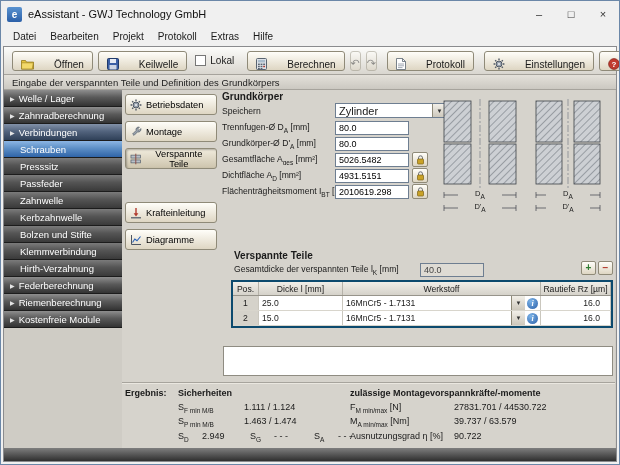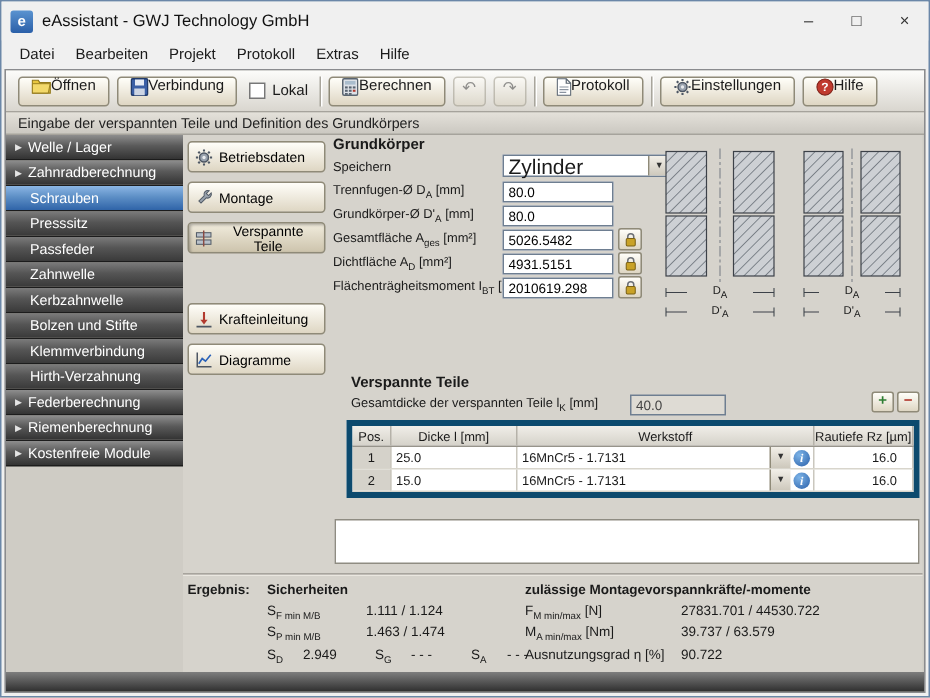--- a/index.html
+++ b/index.html
@@ -7,21 +7,21 @@
 #window{position:relative;width:620px;height:465px;background:#f0f0f0;border:1px solid #6b87a8;overflow:hidden;font-size:10px;color:#1a1a1a}
 .titlebar{position:absolute;top:0;left:0;right:0;height:26px;background:#f0f0f0;display:flex;align-items:center;padding-left:6px}
 .app-icon{width:15px;height:15px;background:linear-gradient(#5a93d0,#2a5fa8);color:#fff;font-size:10px;font-weight:bold;display:flex;align-items:center;justify-content:center;border-radius:2px;margin-right:6px}
 .title-text{font-size:11px;color:#111;flex:1}
 .win-controls{display:flex;height:26px}
 .win-btn{width:32px;display:flex;align-items:center;justify-content:center;font-size:11px;color:#333;cursor:default}
 .menubar{position:absolute;top:26px;left:1px;right:1px;height:19px;background:#f0f0f0;display:flex;align-items:center;padding-left:4px}
 .menu-item{padding:2px 7px;font-size:10px}
 .appframe{position:absolute;top:45px;left:2px;right:2px;bottom:2px;border:1px solid #8a8b8e;background:#cfccc5}
 .toolbar{position:absolute;top:0;left:0;right:0;height:28px;background:linear-gradient(#fcfcfa,#d9d6cf);border-bottom:1px solid #a6a39c;display:flex;align-items:center;gap:5px;padding:0 8px}
-.tbtn{display:inline-flex;align-items:flex-start;gap:0;height:20px;padding:0 8px;background:linear-gradient(#fffef9,#ded6c3);border:1px solid #8f8a78;border-radius:3px;font-size:10px;font-family:inherit;color:#1a1a1a}
+.tbtn{display:inline-flex;align-items:flex-end;gap:20px;height:20px;padding:0 8px;background:linear-gradient(#fffef9,#ded6c3);border:1px solid #8f8a78;border-radius:3px;font-size:10px;font-family:inherit;color:#1a1a1a}
 .tbtn-sm{width:22px;padding:0;justify-content:center;font-size:11px}
 .disabled{opacity:.45}
 .tsep{width:1px;height:20px;background:#a8a59c;box-shadow:1px 0 0 #fff}
 .checkwrap{display:inline-flex;align-items:flex-end;gap:4px;font-size:10px;padding:0 3px}
 .checkbox{width:11px;height:11px;background:#fff;border:1px solid #777}
 .infobar{position:absolute;top:28px;left:0;right:0;height:15px;background:linear-gradient(#e4e1da,#cbc8c1);border-bottom:1px solid #a6a39c;font-size:9.5px;display:flex;align-items:center;padding-left:8px;color:#222}
 .sidebar{position:absolute;top:43px;left:0;width:118px}
 .side-item{height:17px;display:flex;align-items:center;color:#fff;font-size:9.5px;padding-left:6px;border-bottom:1px solid #1c1c1c;background:linear-gradient(#8e8e8e,#5a5a5a 45%,#333)}
 .side-item .arr{font-size:6px;margin-right:4px;color:#e5e5e5}
 .side-item.child{padding-left:16px;background:linear-gradient(#7b7b7b,#555 45%,#3a3a3a)}
@@ -31,32 +31,32 @@
 .statusbar{position:absolute;left:0;right:0;bottom:0;height:13px;background:linear-gradient(#7e7e7e,#2f2f2f)}
 .navbtn{position:absolute;left:3px;width:92px;height:21px;display:flex;align-items:center;gap:4px;padding:0 4px;background:linear-gradient(#fffef9,#ded6c3);border:1px solid #8f8a78;border-radius:3px;font-size:9.3px;font-family:inherit}
 .navbtn.active{background:linear-gradient(#f1ecdd,#cdc4ad);box-shadow:inset 1px 1px 2px rgba(0,0,0,.28)}
 .gk-title{position:absolute;left:100px;top:1px;font-weight:bold;font-size:10px}
 .gk-row{position:absolute;left:100px;height:15px;display:flex;align-items:center}
 .gk-label{width:113px;font-size:8.6px;white-space:nowrap;overflow:hidden}
 sub{font-size:6.5px}
 .gk-input{width:74px;height:14px;border:1px solid #6e7e91;background:#fff;font-size:9px;font-family:inherit;padding:0 3px}
 .gk-input.readonly{background:#dedbd4;color:#444}
 .combo{width:112px;height:15px;border:1px solid #6e7e91;background:#fff;display:flex;align-items:center}
-.combo-text{flex:1;padding-left:3px;font-size:14px;white-space:nowrap;overflow:hidden}
+.combo-text{flex:1;padding-left:3px;font-size:11px;white-space:nowrap;overflow:hidden}
 .combo-arrow{width:14px;align-self:stretch;background:linear-gradient(#f2efe8,#cdc8bc);border-left:1px solid #8f8a78;display:flex;align-items:center;justify-content:center;font-size:6px;color:#333}
 .lockbtn{width:16px;height:15px;margin-left:3px;background:linear-gradient(#fffef9,#ded6c3);border:1px solid #8f8a78;border-radius:2px;display:flex;align-items:center;justify-content:center;padding:0}
 .diagrams{position:absolute;left:318px;top:8px;width:172px;height:122px}
 .dim{position:absolute;width:44px;text-align:center;font-size:7.5px;background:#d6d3cc;line-height:8px}
 .vt-title{position:absolute;left:112px;top:160px;font-weight:bold;font-size:10px}
 .vt-dicke-row{position:absolute;left:112px;top:172px;height:15px;display:flex;align-items:center}
 .vt-dicke-label{width:186px;font-size:8.6px;white-space:nowrap}
 .mini-btn{position:absolute;width:15px;height:14px;background:linear-gradient(#fffef9,#ded6c3);border:1px solid #8f8a78;border-radius:2px;display:flex;align-items:center;justify-content:center;padding:0;font-family:inherit}
 .plus{color:#2e7d32;font-weight:bold;font-size:10px;line-height:1}
 .minus{color:#b23a2e;font-weight:bold;font-size:10px;line-height:1}
-.vt-table{position:absolute;left:109px;top:190px;width:382px;border:4px solid #0c4a6e;background:#fff}
+.vt-table{position:absolute;left:109px;top:190px;width:382px;border:2px solid #0c4a6e;background:#fff}
 .vt-head{display:flex;height:14px;background:linear-gradient(#f0eee8,#d5d2ca);border-bottom:1px solid #97948b;font-size:8.6px}
 .vt-head span{display:flex;align-items:center;justify-content:center;border-right:1px solid #b5b2a9}
 .vt-tr{display:flex;height:15px;border-bottom:1px solid #d8d5cc;font-size:8.6px}
 .vt-tr .cell,.vt-tr .cell-gray{display:flex;align-items:center;border-right:1px solid #cac7be;padding:0 3px}
 .cell-gray{background:#d5d2ca;justify-content:center}
 .c-pos{width:26px}.c-dicke{width:84px}.c-werk{width:198px}.c-raut{flex:1}
 .werk{padding:0!important}
 .werk-text{flex:1;padding-left:3px;white-space:nowrap;overflow:hidden}
 .info{width:11px;height:11px;border-radius:50%;background:radial-gradient(circle at 35% 30%,#7db4e8,#2a5fa8);color:#fff;font-size:8px;font-style:italic;font-weight:bold;display:flex;align-items:center;justify-content:center;margin:0 2px;font-family:"Liberation Serif",serif}
 .raut{justify-content:flex-end;padding-right:10px!important}
@@ -99,21 +99,21 @@
             <path d="M.6 3.8h11.8l-1.2 6.2H.6z" fill="#f3d96a" stroke="#93791c" stroke-width=".6"></path>
           </svg>
         <span>Öffnen</span>
       </button>
       <button class="tbtn">
         <svg class="ticon" width="12" height="12" viewBox="0 0 12 12">
             <rect x=".5" y=".5" width="11" height="11" rx="1" fill="#3b5fa5" stroke="#203a6b"></rect>
             <rect x="3" y="1" width="6" height="4" fill="#e6ebf4"></rect>
             <rect x="2.5" y="7" width="7" height="4.5" fill="#cdd5e4"></rect>
           </svg>
-        <span>Verbindung</span>
+        <span>Keilwelle</span>
       </button>
       <span class="checkwrap">
         <span class="checkbox"></span>
         <span>Lokal</span>
       </span>
       <span class="tsep"></span>
       <button class="tbtn">
         <svg class="ticon" width="11" height="12" viewBox="0 0 11 12">
             <rect x=".5" y=".5" width="10" height="11" rx="1" fill="#dde1e7" stroke="#596470"></rect>
             <rect x="2" y="2" width="7" height="2.4" fill="#aabdcd"></rect>
@@ -181,20 +181,24 @@
     </div>
 
     <div class="sidebar">
       <div class="side-item group">
           <span class="arr">▶</span>
           <span>Welle / Lager</span>
         </div>
       <div class="side-item group">
           <span class="arr">▶</span>
           <span>Zahnradberechnung</span>
+        </div>
+      <div class="side-item group expanded">
+          <span class="arr">▶</span>
+          <span>Verbindungen</span>
         </div>
       <div class="side-item child selected">
           <span>Schrauben</span>
         </div>
       <div class="side-item child">
           <span>Presssitz</span>
         </div>
       <div class="side-item child">
           <span>Passfeder</span>
         </div>

